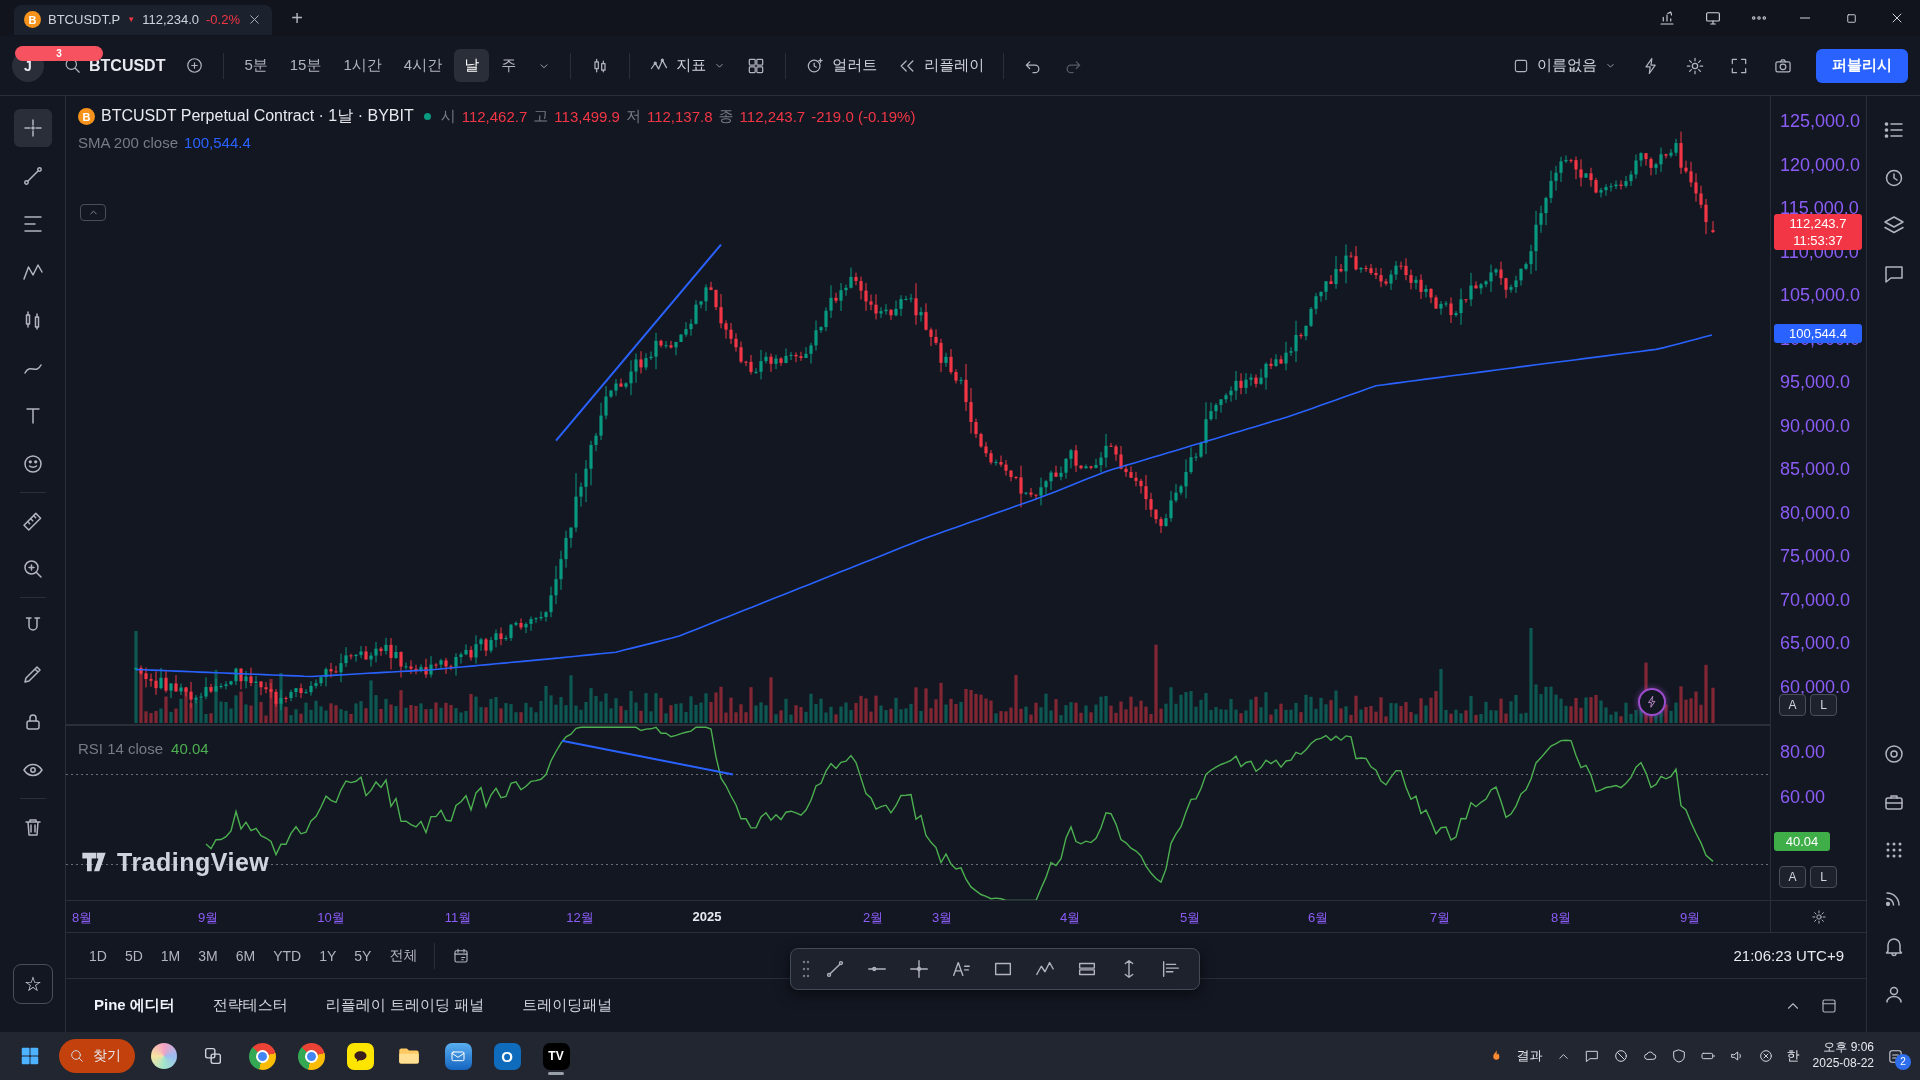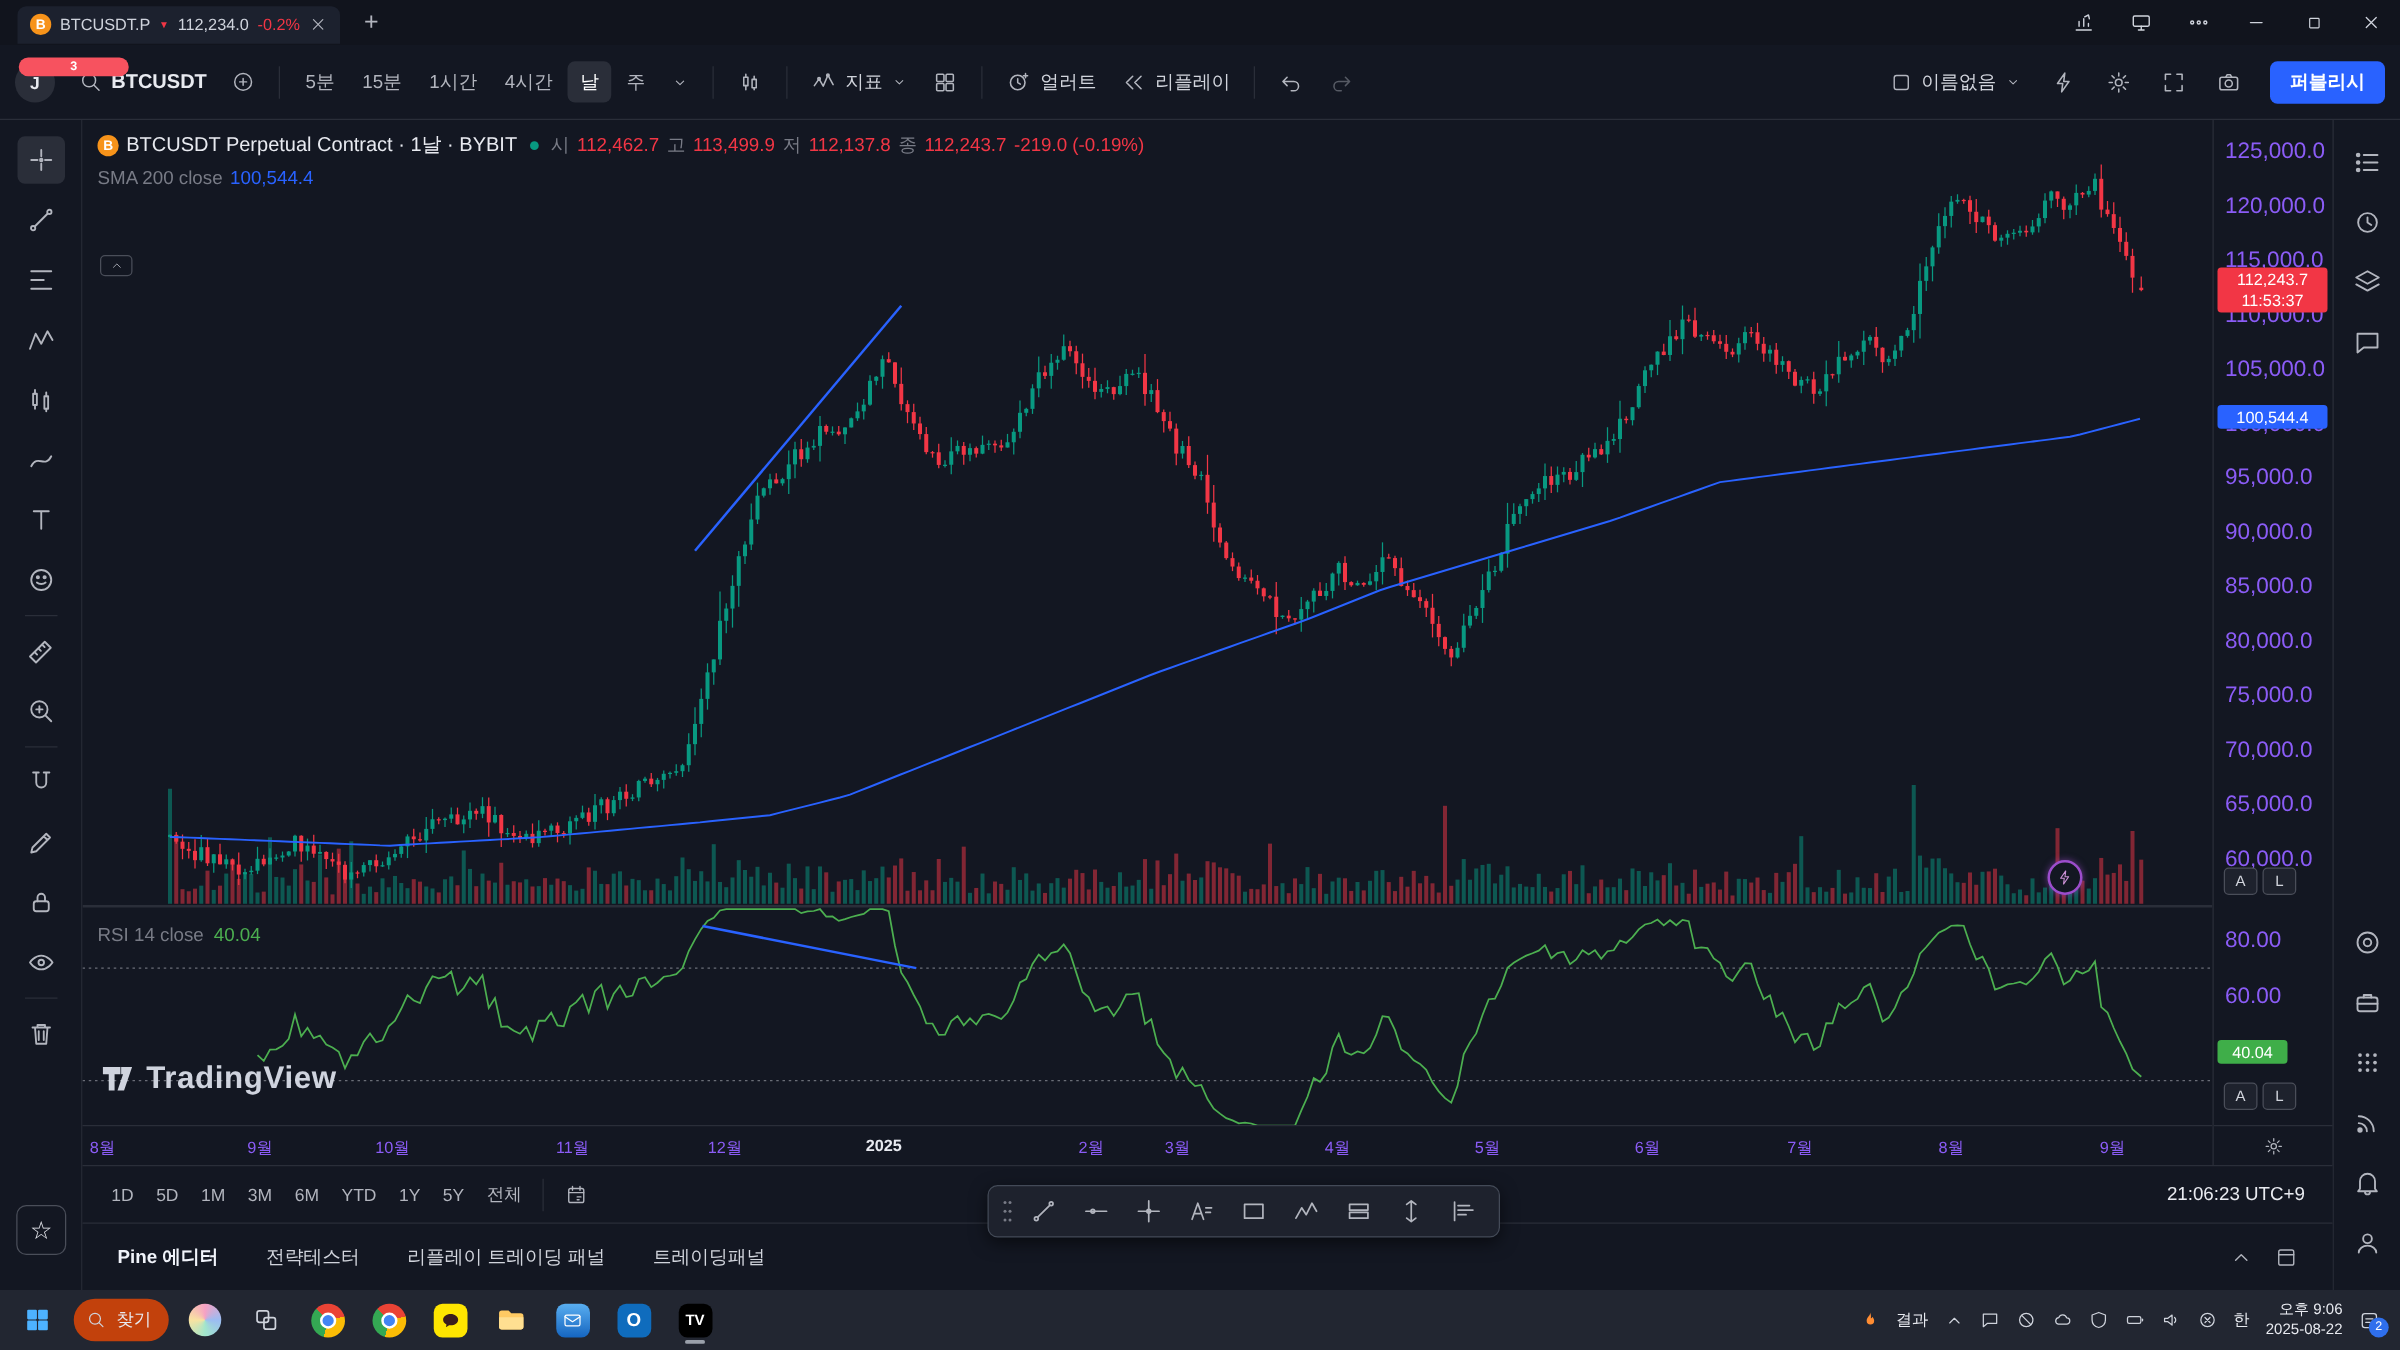--- a/index.html
+++ b/index.html
@@ -51,21 +51,21 @@
   #pane-divider{position:absolute;left:0;top:727px;width:1704px;height:5px;cursor:ns-resize}
 
   #legend{position:absolute;left:12px;top:10px;display:flex;flex-direction:column;gap:7px;z-index:5}
   .lg-row{display:flex;align-items:center;gap:6px;font-size:15px}
   #legend-title{font-size:16px;color:#e8eaf0}
   .status-dot{width:7px;height:7px;border-radius:50%;background:#089981;margin:0 4px}
   .ohlc-l{color:#787b86}
   .ohlc-v{color:#f23645}
   #legend-collapse{position:absolute;left:14px;top:108px;width:26px;height:17px;border:1px solid #4a4e59;border-radius:4px;display:flex;align-items:center;justify-content:center;z-index:5;cursor:pointer}
   #rsi-legend{position:absolute;left:12px;top:644px;display:flex;gap:8px;font-size:15px;z-index:5}
-  #watermark{position:absolute;left:14px;top:752px;display:flex;align-items:center;gap:9px;z-index:4;opacity:.92}
+  #watermark{position:absolute;left:14px;top:752px;display:flex;gap:9px;z-index:4;opacity:.92}
   #watermark span{font-size:25px;font-weight:bold;color:#dfe4ee;letter-spacing:.5px}
   #sparkle-btn{position:absolute;left:1572px;top:592px;width:28px;height:28px;border-radius:50%;border:2px solid #9c4dcc;background:#131722;display:flex;align-items:center;justify-content:center;z-index:5;cursor:pointer;box-shadow:0 0 6px rgba(156,77,204,.6)}
 
   
   #price-scale{position:absolute;left:1770px;top:96px;width:96px;height:836px;background:#131722;border-left:1px solid #2a2e39;cursor:ns-resize}
   .p-tick{position:absolute;left:9px;transform:translateY(-50%);font-size:18px;color:#8b5cf6;white-space:nowrap}
   .badge{position:absolute;left:3px;width:88px;border-radius:3px;color:#fff;font-size:13px;text-align:center;z-index:6;line-height:17px}
   #badge-last{background:#f23645;padding:1px 0}
   #badge-sma{background:#2962ff;padding:1px 0}
   #badge-rsi{background:#3fae49;padding:1px 0;width:56px;left:3px}
@@ -1385,21 +1385,21 @@
   <div id="sparkle-btn">
     <svg class="ic" width="14" height="14" viewBox="0 0 24 24" style="stroke:#ce93d8">
         <path d="M13 3L6 13h5l-1 8 7-10h-5l1-8z"></path>
       </svg>
   </div>
 
   <div id="pane-divider"></div>
   <div id="time-axis">
       <div class="t-tick" style="left: 16px;">8월</div>
       <div class="t-tick" style="left: 142px;">9월</div>
-      <div class="t-tick" style="left: 248px; text-align: center;">10월</div>
+      <div class="t-tick" style="left: 265px; text-align: center;">10월</div>
       <div class="t-tick" style="left: 392px;">11월</div>
       <div class="t-tick" style="left: 514px;">12월</div>
       <div class="t-tick major" style="left: 641px;">2025</div>
       <div class="t-tick" style="left: 764px; margin-left: 43px;">2월</div>
       <div class="t-tick" style="left: 876px;">3월</div>
       <div class="t-tick" style="left: 1004px;">4월</div>
       <div class="t-tick" style="left: 1124px;">5월</div>
       <div class="t-tick" style="left: 1252px;">6월</div>
       <div class="t-tick" style="left: 1374px;">7월</div>
       <div class="t-tick" style="left: 1495px;">8월</div>

